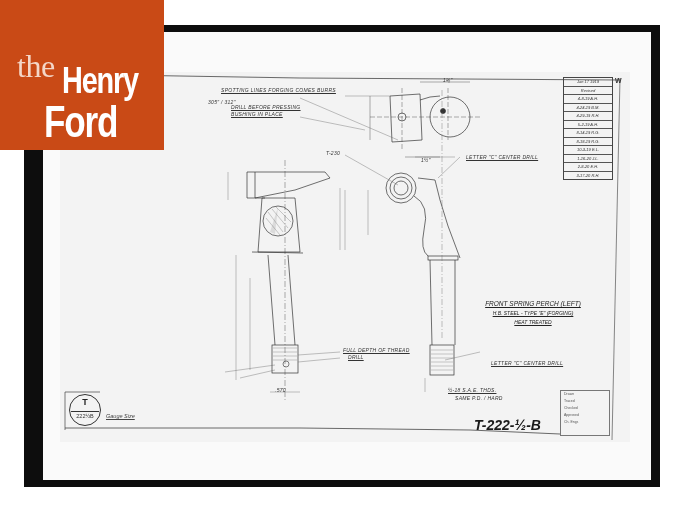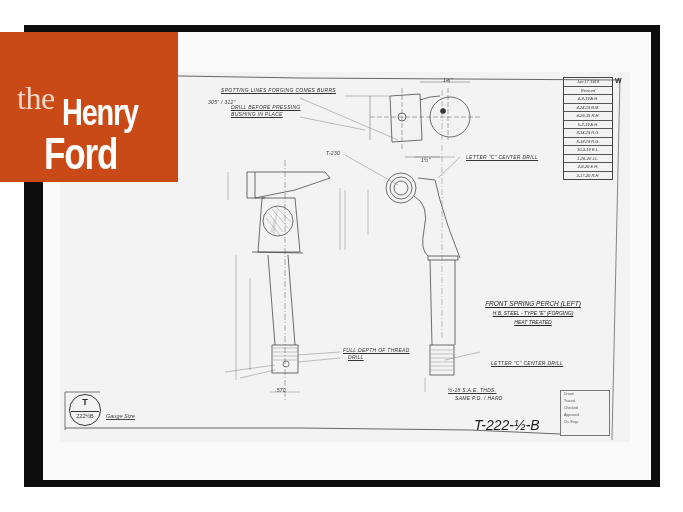--- a/index.html
+++ b/index.html
@@ -1,33 +1,33 @@
 <!DOCTYPE html>
 <html><head>
 <meta charset="utf-8">
 <style>
   html, body { margin:0; padding:0; }
   body { width:683px; height:512px; background:#ffffff; position:relative; overflow:hidden;
          font-family:"Liberation Sans", sans-serif; }
   .frame { position:absolute; left:24px; top:25px; width:636px; height:462px; background:#0d0d0d; }
   .sheet { position:absolute; left:43px; top:32px; width:608px; height:448px; background:#fafafa; }
   .drawing { position:absolute; left:0; top:0; }
-  .logo { position:absolute; left:0; top:0; width:178px; height:150px; background:#c94a16;margin-top:32px; }
+  .logo { position:absolute; left:0; top:0; width:164px; height:150px; background:#c94a16; }
   .logo .the { position:absolute; left:17px; top:48px; font-family:"Liberation Serif", serif;
                color:#f4d7c8; font-size:32px; letter-spacing:-0.5px; }
   .logo .henry { position:absolute; left:62px; top:60px; color:#ffffff; font-weight:bold;
                  font-size:37px; letter-spacing:-1.5px; transform:scaleX(0.78); transform-origin:left; }
   .logo .ford { position:absolute; left:44px; top:96px; color:#ffffff; font-weight:bold;
                 font-size:45px; letter-spacing:-1.5px; transform:scaleX(0.78); transform-origin:left; }
   .note { position:absolute; font-size:5px; color:#333; font-style:italic; text-transform:uppercase;
           letter-spacing:0.3px; white-space:nowrap; }
   .ul { text-decoration:underline; }
   .title-block { position:absolute; font-size:6.5px; color:#222; font-style:italic; text-transform:uppercase;
                  line-height:10px; text-align:center; }
-  .drawno { position:absolute; left:474px; top:417px; font-size:14px; font-weight:normal; font-style:italic; color:#1a1a1a; }
+  .drawno { position:absolute; left:474px; top:417px; font-size:14px; font-weight:bold; font-style:italic; color:#1a1a1a; }
   .stamp { position:absolute; left:69px; top:394px; width:30px; height:30px; border:1px solid #333; border-radius:50%; }
   .stamp .t { position:absolute; left:0; width:30px; top:2px; text-align:center; font-size:9px; font-weight:bold; color:#222; }
   .stamp .n { position:absolute; left:1px; width:28px; top:16px; text-align:center; font-size:5.5px; color:#333; border-top:1px solid #333; padding-top:1px; }
   .gauge { position:absolute; left:106px; top:412px; font-size:5.5px; font-style:italic; color:#444; text-decoration:underline; }
   .revtable { position:absolute; left:563px; top:77px; width:48px; border:1px solid #444; }
   .revtable div { font-size:4px; color:#333; height:7.5px; line-height:7.5px; border-bottom:1px solid #555; text-align:center; font-style:italic; white-space:nowrap; overflow:hidden; }
   .revtable div:last-child { border-bottom:none; }
   .wmark { position:absolute; left:615px; top:77px; font-size:7px; font-weight:bold; color:#333; }
   .approval { position:absolute; left:560px; top:390px; width:48px; height:44px; border:1px solid #777; font-size:3.5px; color:#555; }
   .approval div { height:7px; line-height:7px; padding-left:3px; }

